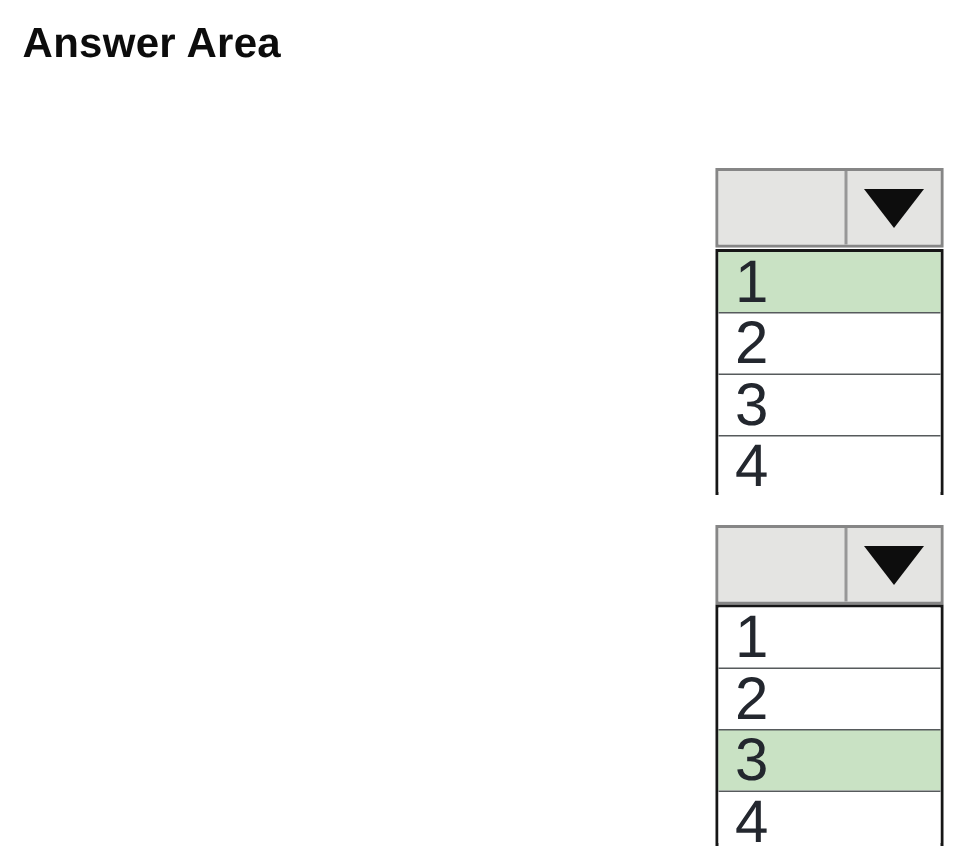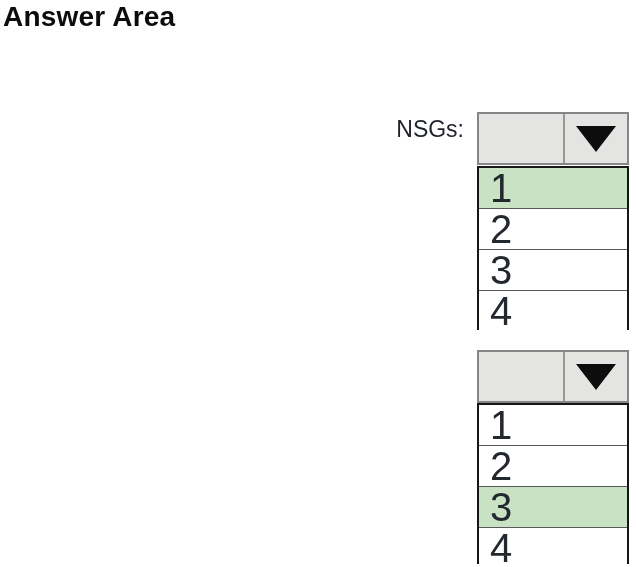--- a/index.html
+++ b/index.html
@@ -9,21 +9,21 @@
     height: 567px;
     background: #ffffff;
     font-family: "Liberation Sans", "DejaVu Sans", sans-serif;
     overflow: hidden;
   }
 
   .page-title {
     position: absolute;
     left: 3px;
     top: 1px;
-    margin: 0;
+    margin: 12px;
     font-size: 28px;
     font-weight: bold;
     color: #0c0c0c;
     letter-spacing: 0.2px;
   }
 
   .q-label {
     position: absolute;
     right: 172px;
     font-size: 23px;
@@ -95,21 +95,20 @@
   .option:first-child { border-top: none; }
   .option.selected { background: #c9e2c4; }
 </style>
 </head>
 <body>
 
 <div class="canvas">
 
   <h1 class="page-title">Answer Area</h1>
 
-  <div class="q-label q0">NSGs:</div>
 
   <div class="dropdown q0">
     <div class="dd-value"></div>
     <div class="dd-arrow-zone">
       <div class="dd-arrow"></div>
     </div>
   </div>
 
   <div class="option-list q0">
     <div class="option selected">1</div>

